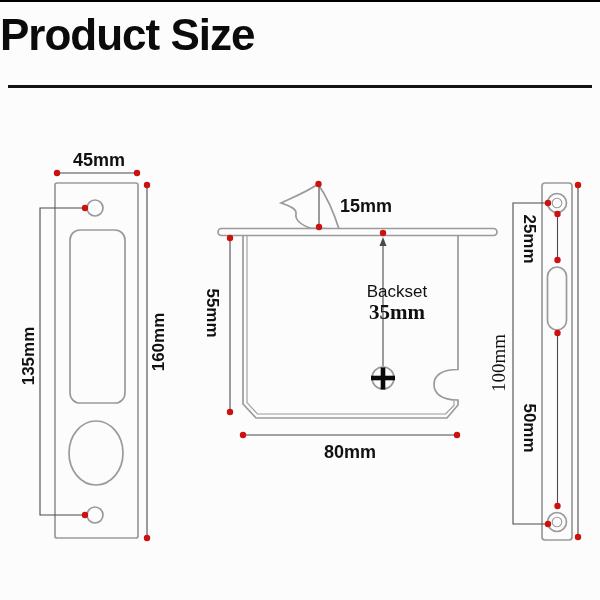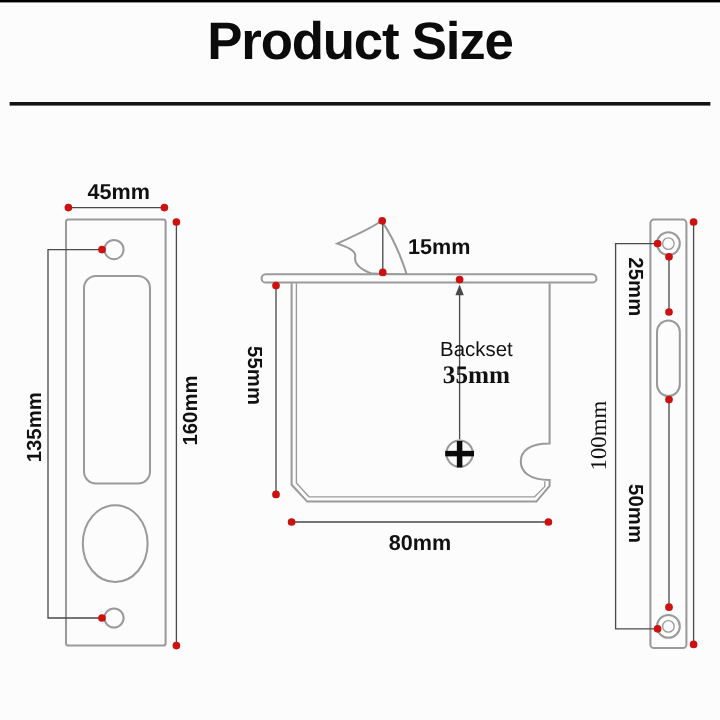--- a/index.html
+++ b/index.html
@@ -4,21 +4,21 @@
 <style>
   html,body{margin:0;padding:0;}
   .page{
     position:relative; width:600px; height:600px;
     background:#fcfcfc; overflow:hidden;
     font-family:"Liberation Sans", sans-serif;
   }
   .top-rule{position:absolute;top:0;left:0;width:600px;height:2px;background:#000;}
   .title{
     position:absolute; top:10px; left:0; width:600px; margin:0;
-    text-align:center; font-size:44px; font-weight:bold; letter-spacing:-1px;
+    font-size:44px; font-weight:bold; letter-spacing:-1px;
     color:#0b0b0b;
   }
   .title-rule{position:absolute;top:85px;left:8px;width:584px;height:2.5px;background:#141414;}
   svg{position:absolute;top:0;left:0;}
   .draw{fill:none;stroke:var(--draw);stroke-width:1.7;}
   .draw2{fill:none;stroke:var(--draw);stroke-width:1.1;}
   .fillw{fill:#fcfcfc;stroke:var(--draw);stroke-width:1.7;}
   .dim{fill:none;stroke:var(--dim);stroke-width:1.1;}
   .dot{fill:var(--red);stroke:none;}
   .arrow{fill:var(--dim);stroke:none;}

